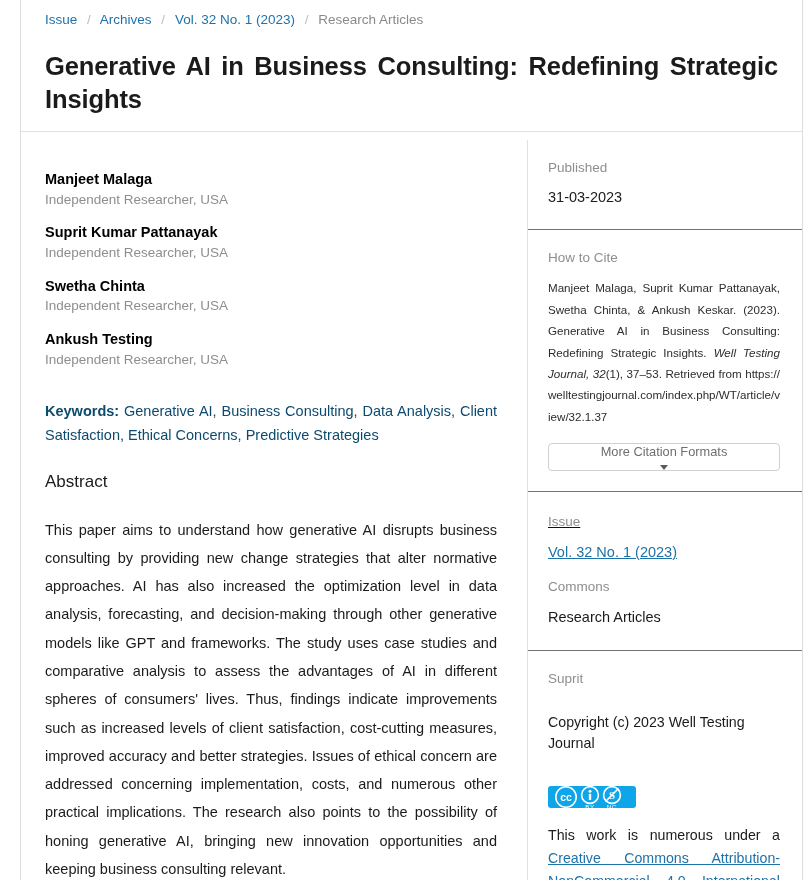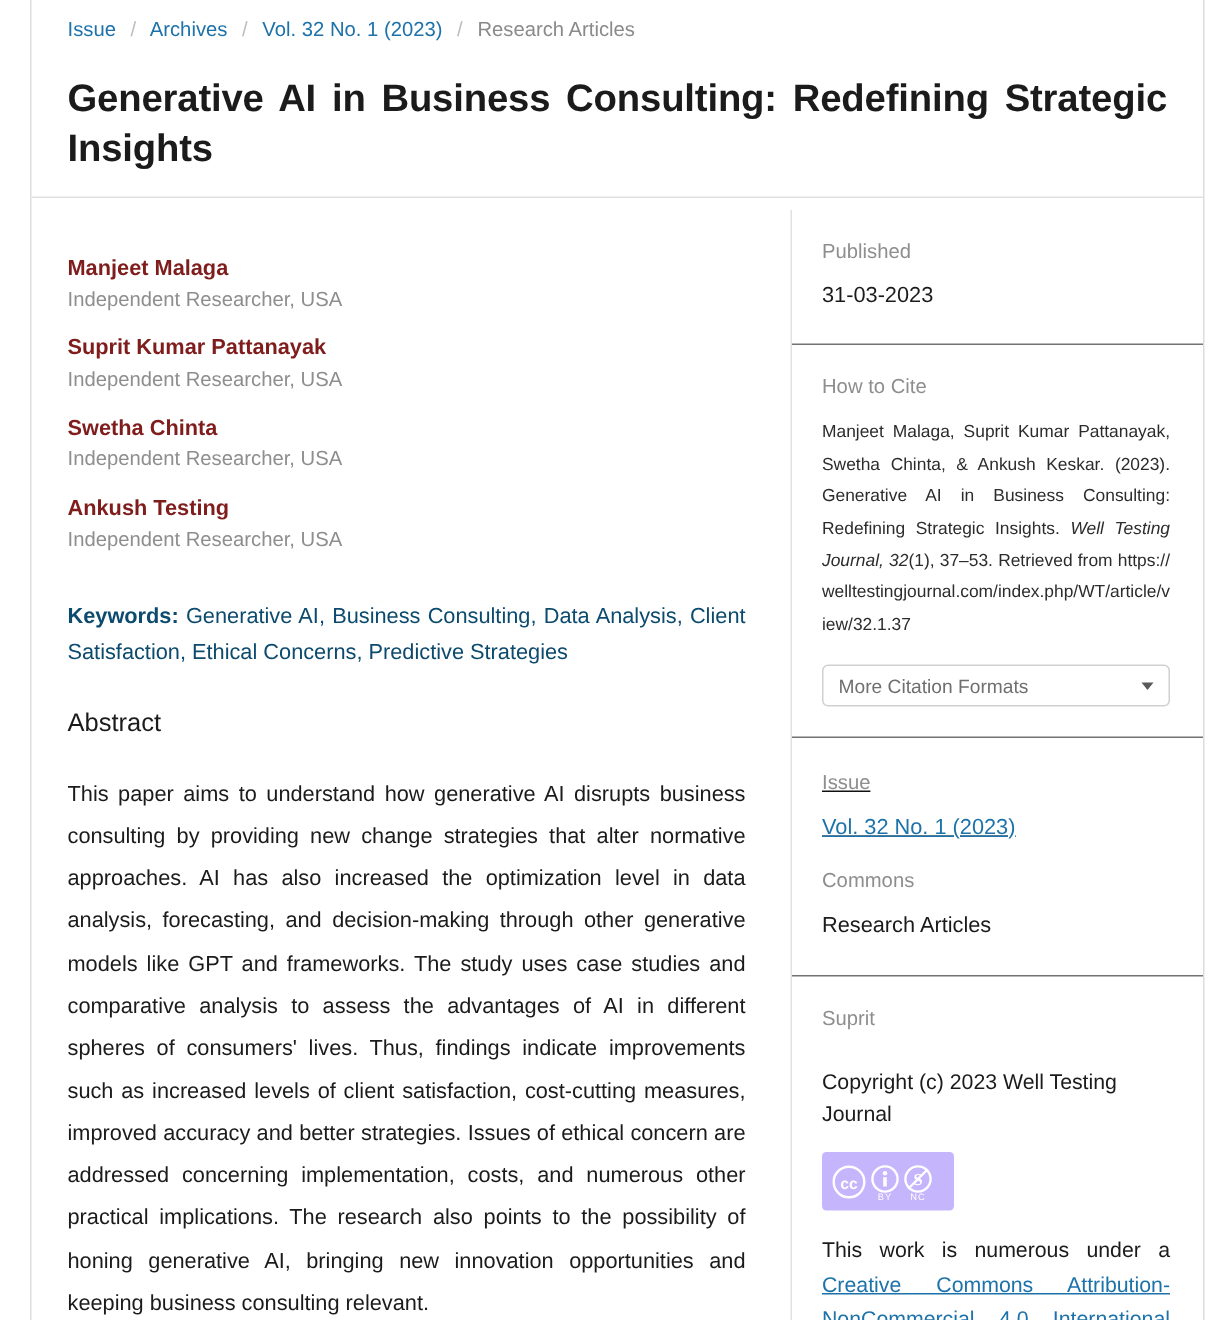--- a/index.html
+++ b/index.html
@@ -68,21 +68,21 @@
   .side-col {
     flex: 1;
     overflow: hidden;
   }
 
   
   .author { margin-bottom: 14px; }
   .author-name {
     font-size: 14.5px;
     font-weight: bold;
-    color: #7f1d1d;
+    color: #000000;
     line-height: 1.35;
   }
   .author-affil {
     font-size: 13.5px;
     color: #8e8e8e;
     line-height: 1.4;
     margin-top: 1px;
   }
 
   .keywords {
@@ -144,42 +144,43 @@
     height: 28px;
     border: 1px solid #d0d0d0;
     border-radius: 4px;
     background: #fff;
     display: flex;
     align-items: center;
     padding: 0 10px;
     font-size: 12.8px;
     color: #6f6f6f;
     cursor: pointer;
+    flex-direction: column;
   }
   .dropdown span.lbl { flex: 1; }
   .caret {
     width: 0; height: 0;
     border-left: 4.5px solid transparent;
     border-right: 4.5px solid transparent;
     border-top: 5.5px solid #5a5a5a;
   }
 
   .issue-sec { padding-top: 20px; padding-bottom: 10px; border-bottom: none; text-decoration: underline; }
   .section-sec { padding-top: 4px; padding-bottom: 22px; }
 
   .copyright {
     font-size: 14.2px;
     color: #1b1b1b;
     margin-top: 22px;
     line-height: 1.5;
   }
   .cc-badge {
-    margin-top: 14px;
-    width: 88px; height: 39px;
-    background: #c4b5fd;
+    margin-top: 32px;
+    width: 88px; height: 22px;
+    background: #0ea5e9;
     border-radius: 3px;
     display: flex;
     align-items: center;
     padding: 0 4px;
   }
   .lic-text {
     margin-top: 16px;
     font-size: 14.2px;
     line-height: 1.62;
     text-align: justify;

